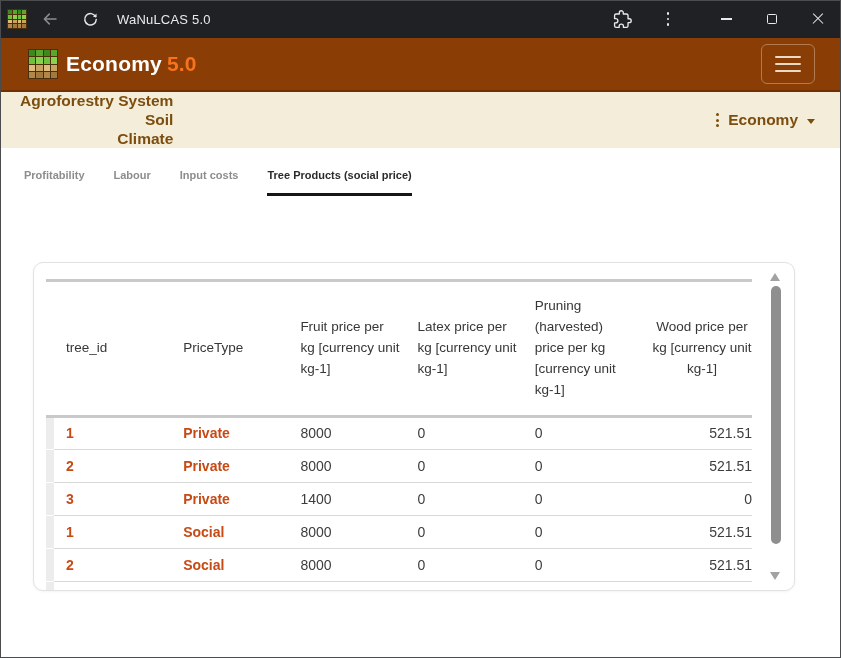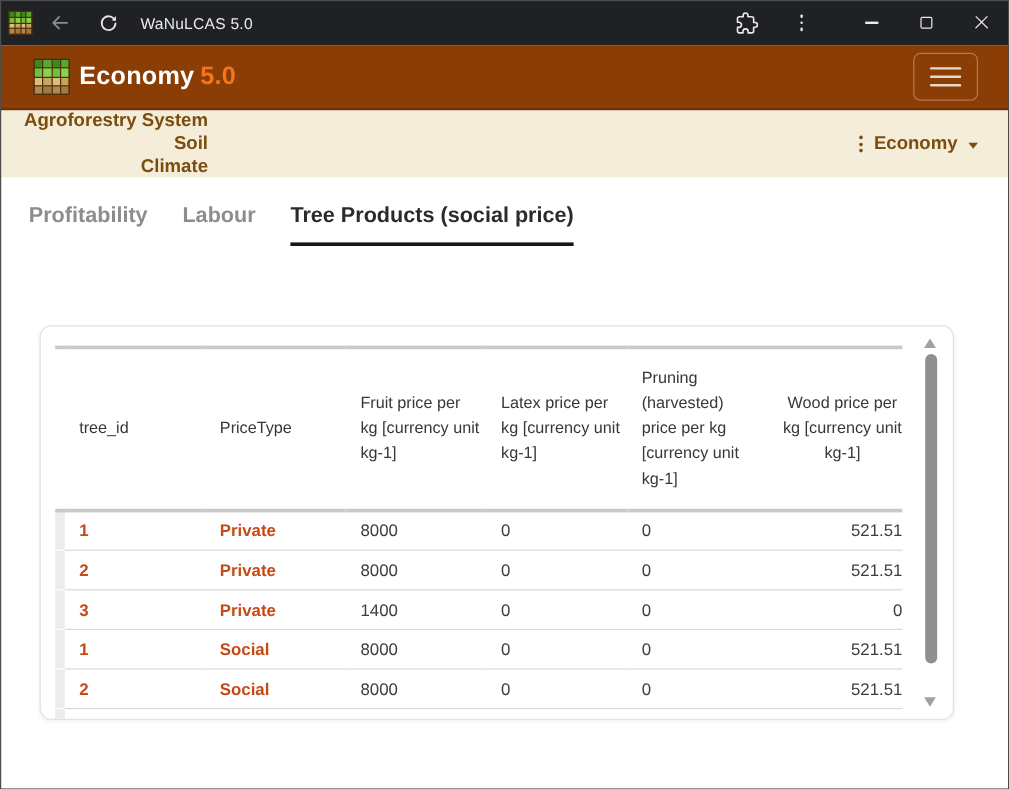--- a/index.html
+++ b/index.html
@@ -72,21 +72,21 @@
     color:#7c4d0e; font-size:15.5px; font-weight:600; cursor:pointer;
   }
   .options .kebab i { background:#7c4d0e; width:3px; height:3px; }
   .caret-down { width:0; height:0; border-left:4.5px solid transparent; border-right:4.5px solid transparent; border-top:5.5px solid #7c4d0e; margin-top:2px; }
 
   
   .sub-tabs {
     background:#ffffff; display:flex; gap:29px; padding:21px 24px 0 24px;
   }
   .sub-tab {
-    font-size:18px; font-weight:600; color:#8d8d8d; padding-bottom:12px;
+    font-size:11px; font-weight:600; color:#8d8d8d; padding-bottom:12px;
     border-bottom:3px solid transparent; cursor:pointer; white-space:nowrap;
   }
   .sub-tab.active { color:#2b2b2b; border-bottom-color:#161616; }
 
   
   .card {
     margin:66px 0 0 33px; width:762px; height:329px; background:#fff;
     border:1px solid #e2e2e2; border-radius:10px; position:relative; overflow:hidden;
     box-shadow:0 1px 3px rgba(0,0,0,.05);
   }
@@ -218,20 +218,21 @@
         <i></i>
       </span>
     <span>Economy</span>
     <span class="caret-down"></span>
   </div>
 </div>
 
 <div class="sub-tabs" id="sub-tabs">
     <div class="sub-tab">Profitability</div>
     <div class="sub-tab">Labour</div>
+    <div class="sub-tab">Input costs</div>
     <div class="sub-tab active">Tree Products (social price)</div>
   </div>
 
 <div class="card">
   <div class="table-wrap">
     <table>
       <colgroup>
         <col class="gutter">
           <col class="c0">
           <col class="c1">

